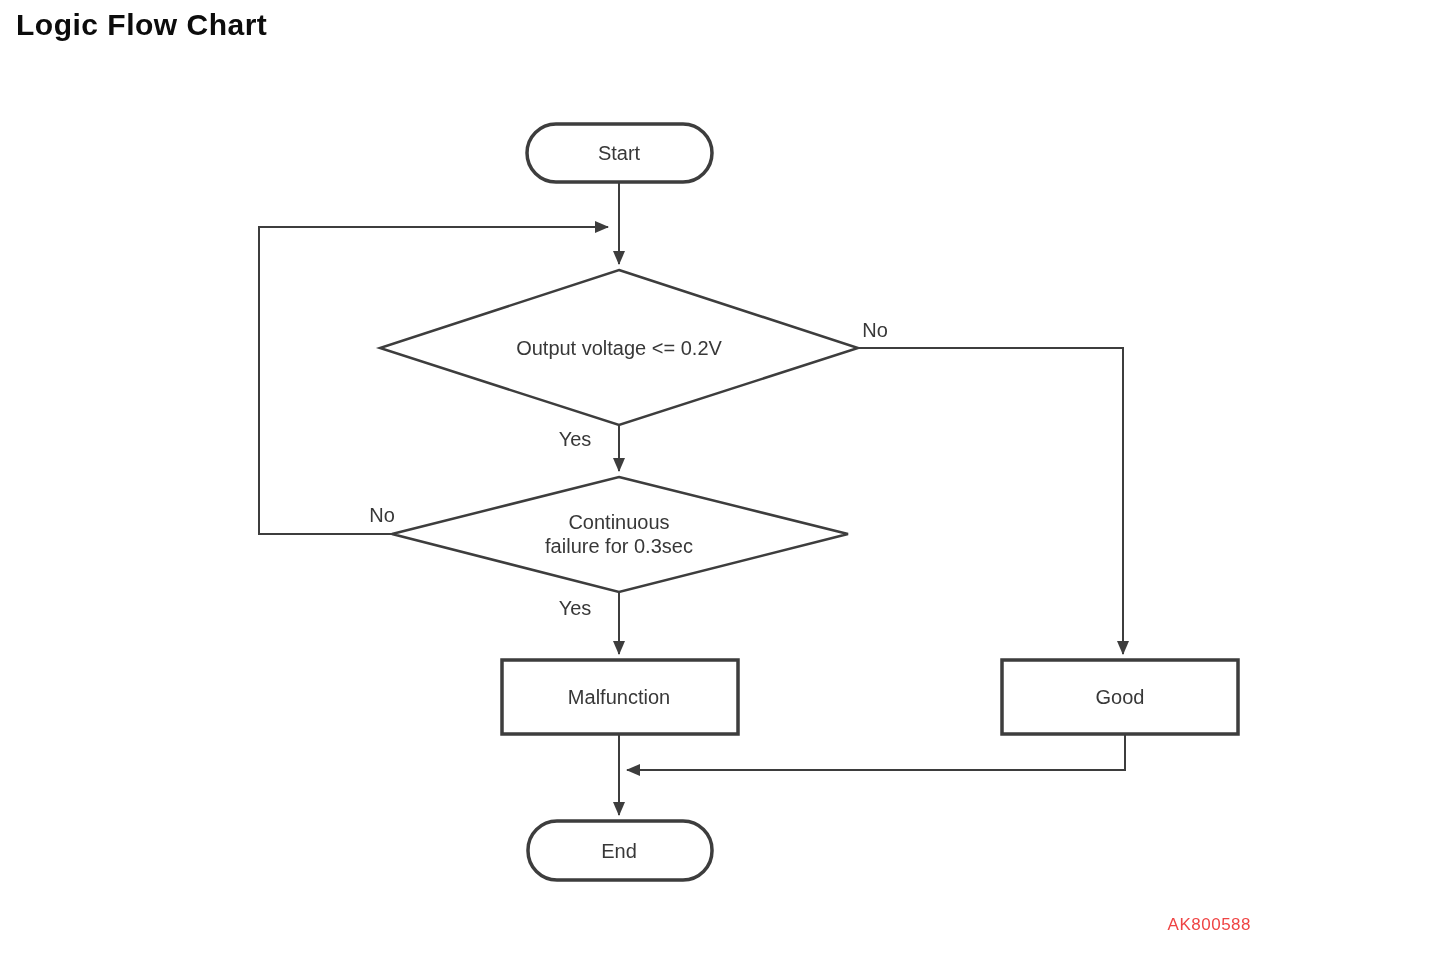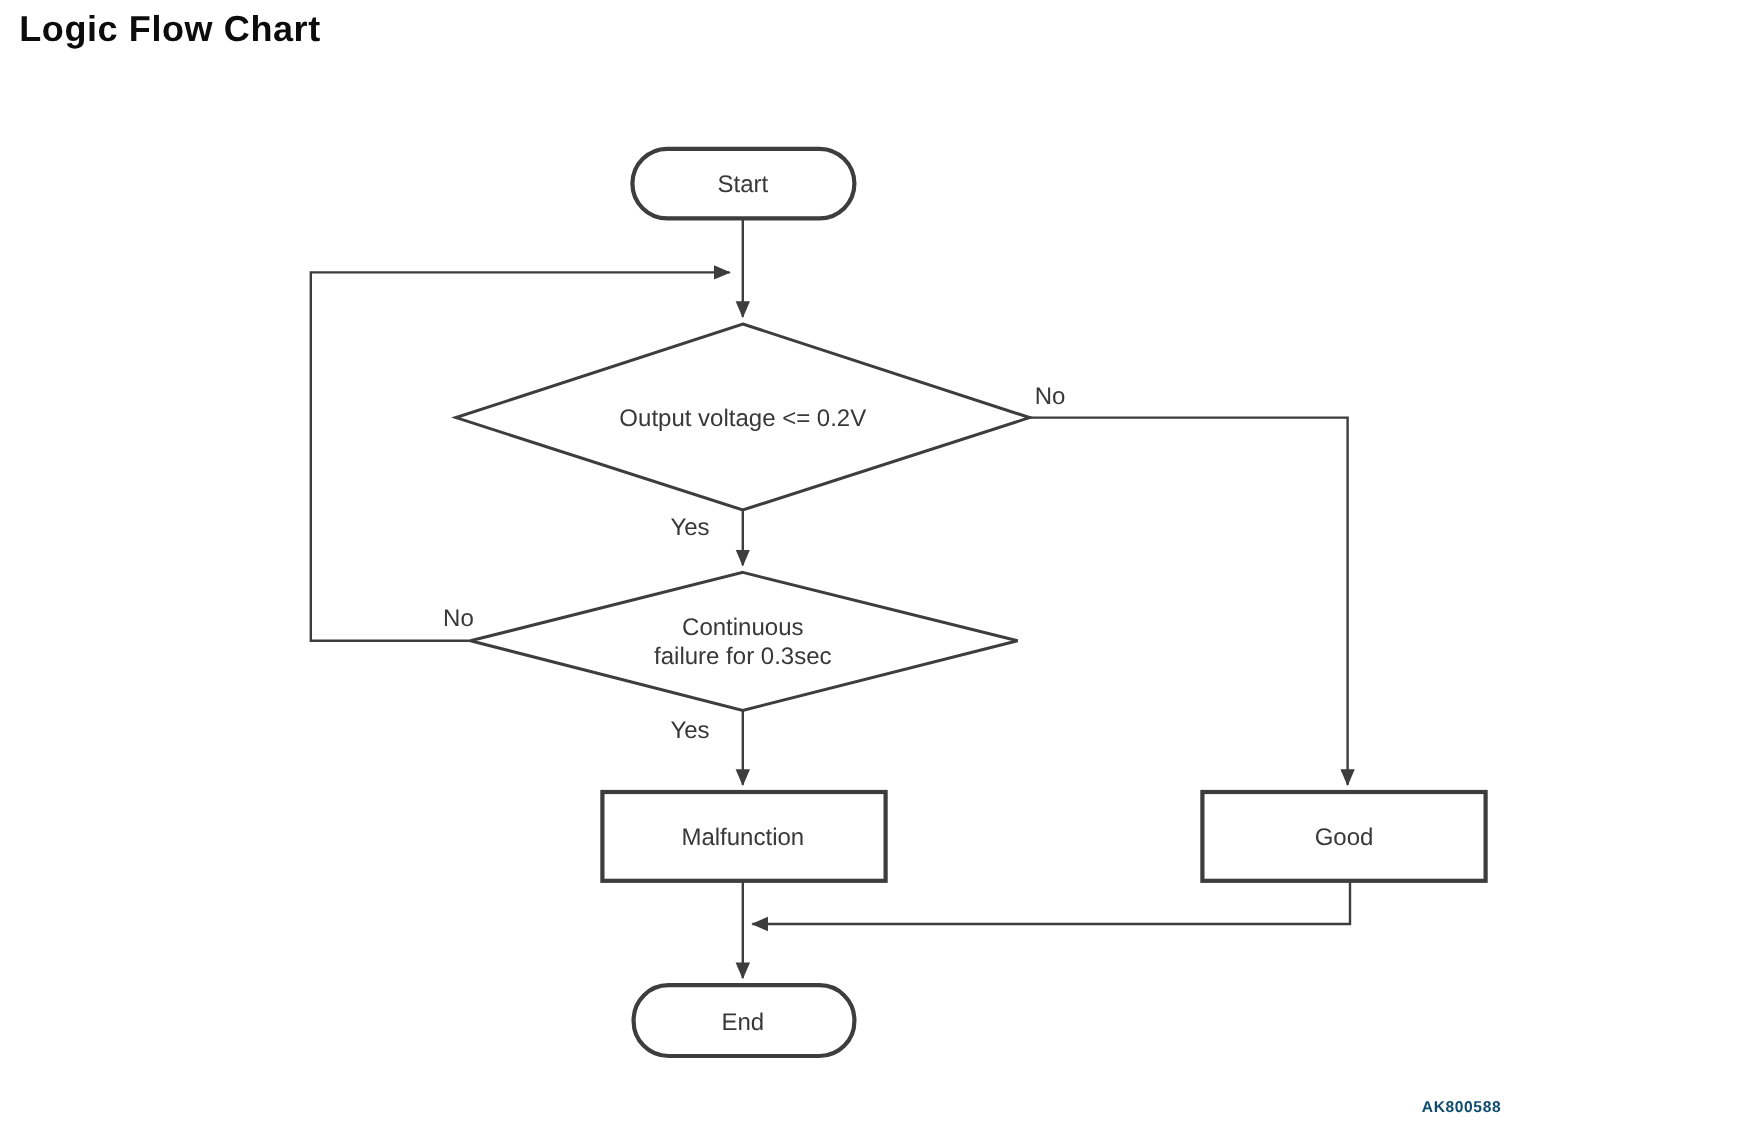--- a/index.html
+++ b/index.html
@@ -22,23 +22,23 @@
     top: 8px;
     font-size: 30px;
     font-weight: bold;
     color: #0c0c0c;
     letter-spacing: 0.5px;
   }
   .watermark {
     position: absolute;
     right: 26px;
     top: 915px;
-    font-size: 13px;
-    font-weight: bold;
-    color: #0c4a6e;
+    font-size: 17px;
+    font-weight: normal;
+    color: #ef4444;
     letter-spacing: 0.5px;
   }
   svg.flow {
     position: absolute;
     left: 0;
     top: 0;
   }
   .shape {
     fill: #ffffff;
     stroke: #3d3d3d;

